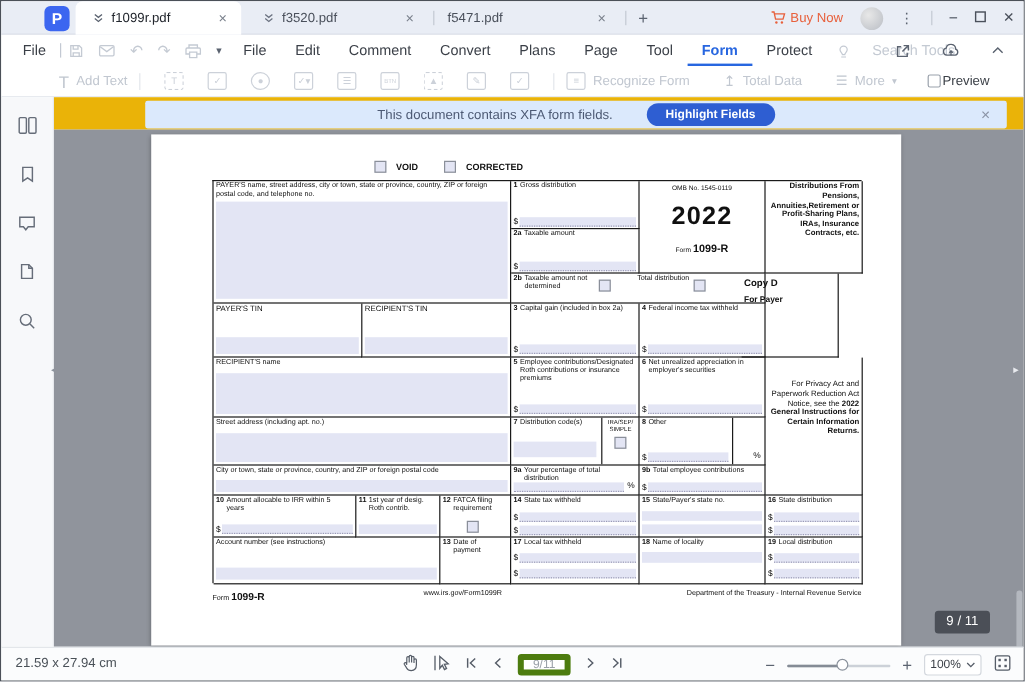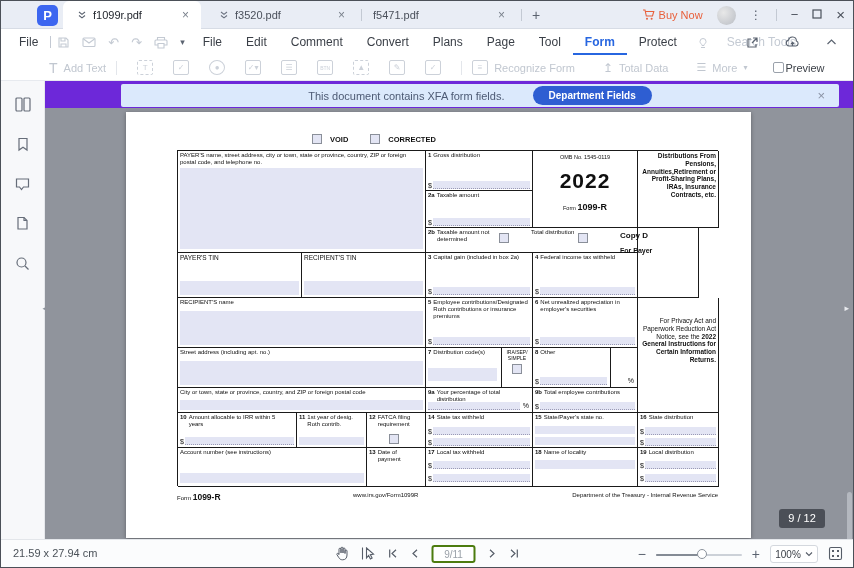--- a/index.html
+++ b/index.html
@@ -33,21 +33,21 @@
   .toolbar{position:absolute;left:0;top:54px;width:100%;height:26px;background:#fff;border-bottom:1px solid #e7eaef;display:flex;align-items:center;font-size:11px;color:#c1c7d0}
   .tgroup{display:flex;align-items:center;gap:6px}
   .tsep{width:1px;height:14px;background:#e3e6eb;margin:0 10px}
   .ficon{width:16px;height:15px;border:1px solid #ccd1d9;border-radius:2px;font-size:8px;color:#ccd1d9;display:flex;align-items:center;justify-content:center;margin:0 10px 0 10px}
   .ficon.dash{border-style:dashed}
   .pv{display:flex;align-items:center;gap:1px;color:#3c4148}
   .pvbox{width:11px;height:11px;border:1px solid #9aa1ab;border-radius:2px;background:#fff}
 
   
   .contentrow{position:absolute;left:44px;top:80px;right:0;bottom:28px}
-  .notifrow{position:absolute;left:0;top:0;right:0;height:27px;background:#6d28d9}
+  .notifrow{position:absolute;left:0;top:0;right:0;height:27px;background:#eab308}
   .notif{position:absolute;left:76px;right:14px;top:3px;height:23px;background:#dbe9fc;border-radius:2px;display:flex;align-items:center;justify-content:center;gap:28px;font-size:11px;color:#4d5a74}
   .hlbtn{background:#2e5ed2;color:#fff;font-weight:bold;font-size:10px;padding:4px 16px;border-radius:10px;border:none}
   .notifx{position:absolute;right:14px;top:4px;color:#8a93a5;font-size:13px}
 
   
   .sidebar{position:absolute;left:0;top:80px;bottom:28px;width:44px;background:#f7f8fa;border-right:1px solid #e6e8ec;display:flex;flex-direction:column;align-items:center;padding-top:16px;gap:21px}
   .collapseL{position:absolute;right:-3px;top:222px;font-size:9px;color:#8b929c}
 
   
   .docarea{position:absolute;left:0;top:27px;right:0;bottom:0;background:#90949c;overflow:hidden}
@@ -68,21 +68,21 @@
   .amt .d{font-size:7px;line-height:1;margin-right:1px}
   .bar{flex:1;height:8px;background:#e3e5f4;border-bottom:1px dotted #9a9ab5}
   .cb{display:inline-block;width:10px;height:10px;background:#e3e5f4;border:1px solid #8a8f99;flex:none}
   .ffoot{position:absolute;left:51px;top:378px;width:541px;font-size:6px}
 
   
   .statusbar{position:absolute;left:0;bottom:0;width:100%;height:28px;background:#fbfcfd;border-top:1px solid #e3e6ea;font-size:11px;color:#4a5158}
   .sb-left{position:absolute;left:12px;top:7px}
   .sb-center{position:absolute;left:50%;top:0;height:28px;transform:translateX(-50%);display:flex;align-items:center;gap:12px}
   .sb-right{position:absolute;right:10px;top:0;height:28px;display:flex;align-items:center;gap:10px}
-  .pageinput{width:44px;height:18px;border:2px solid #4d7c0f;border-radius:3px;text-align:center;font-size:10px;color:#9aa0a8;background:#fff}
+  .pageinput{width:44px;height:18px;border:5px solid #4d7c0f;border-radius:3px;text-align:center;font-size:10px;color:#9aa0a8;background:#fff}
   .zoombox{width:48px;height:18px;border:1px solid #d4d8de;border-radius:3px;display:flex;align-items:center;justify-content:center;gap:4px;font-size:10px;color:#3c4148;background:#fff}
   .sliderwrap{position:relative;width:86px;height:10px}
   .strack{position:absolute;left:0;top:4.5px;width:100%;height:2px;background:#ccd1d8;border-radius:1px}
   .sfill{position:absolute;left:0;top:4.5px;width:46px;height:2px;background:#848b95;border-radius:1px}
   .shandle{position:absolute;left:41px;top:0;width:10px;height:10px;border-radius:50%;background:#fff;border:1px solid #8b929c}
   .pm{font-size:14px;color:#5b6370;line-height:28px}
 </style>
 </head>
 <body>
 
@@ -248,21 +248,21 @@
           <circle cx="6.5" cy="6.5" r="4.5" fill="none" stroke="#666d79" stroke-width="1.2"></circle>
           <path d="M10 10l3.5 3.5" stroke="#666d79" stroke-width="1.2"></path>
         </svg></span>
     <span class="collapseL">◂</span>
   </div>
 
   <div class="contentrow">
     <div class="notifrow">
       <div class="notif">
         <span>This document contains XFA form fields.</span>
-        <button class="hlbtn">Department Fields</button>
+        <button class="hlbtn">Highlight Fields</button>
         <span class="notifx">×</span>
       </div>
     </div>
 
     <div class="docarea">
       <div class="page">
 
         <div class="voidrow">
           <span class="cbv"></span>
           <span>VOID</span>
@@ -513,21 +513,21 @@
           </div>
         </div>
 
         <div class="ffoot">
           <span style="position:absolute;left:0;top:2px"><span>Form</span> <b style="font-size:8.5px">1099-R</b></span>
           <span style="position:absolute;left:176px;top:2px">www.irs.gov/Form1099R</span>
           <span style="position:absolute;right:0;top:2px">Department of the Treasury - Internal Revenue Service</span>
         </div>
       </div>
 
-      <div class="badge">9 / 12</div>
+      <div class="badge">9 / 11</div>
       <div class="vscroll"></div>
       <span class="collapseR">▸</span>
     </div>
   </div>
 
   <div class="statusbar">
     <span class="sb-left">21.59 x 27.94 cm</span>
     <span class="sb-center">
       <span><svg width="14" height="15" viewBox="0 0 14 15">
             <path d="M4.5 8V3.2a1 1 0 0 1 2 0V7 M6.5 6.8V2.2a1 1 0 0 1 2 0V7 M8.5 7V3a1 1 0 0 1 2 0v4.5 M10.5 7.5V5a1 1 0 0 1 2 0v4c0 3-1.6 4.8-4.3 4.8-2.2 0-3.1-.8-4-2.4L2.4 8.6a1 1 0 0 1 1.7-1L4.5 9" fill="none" stroke="#565d68" stroke-width="1"></path>

